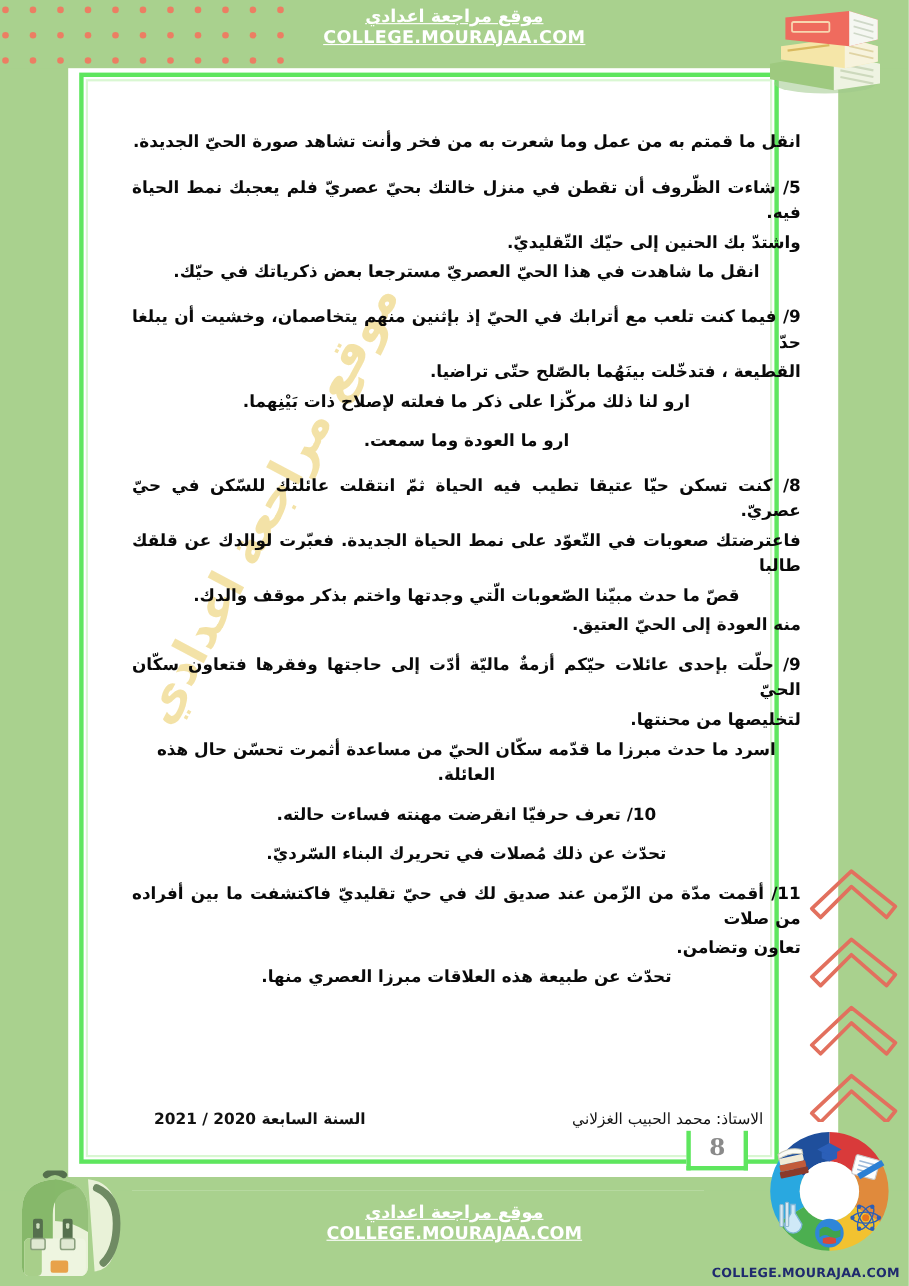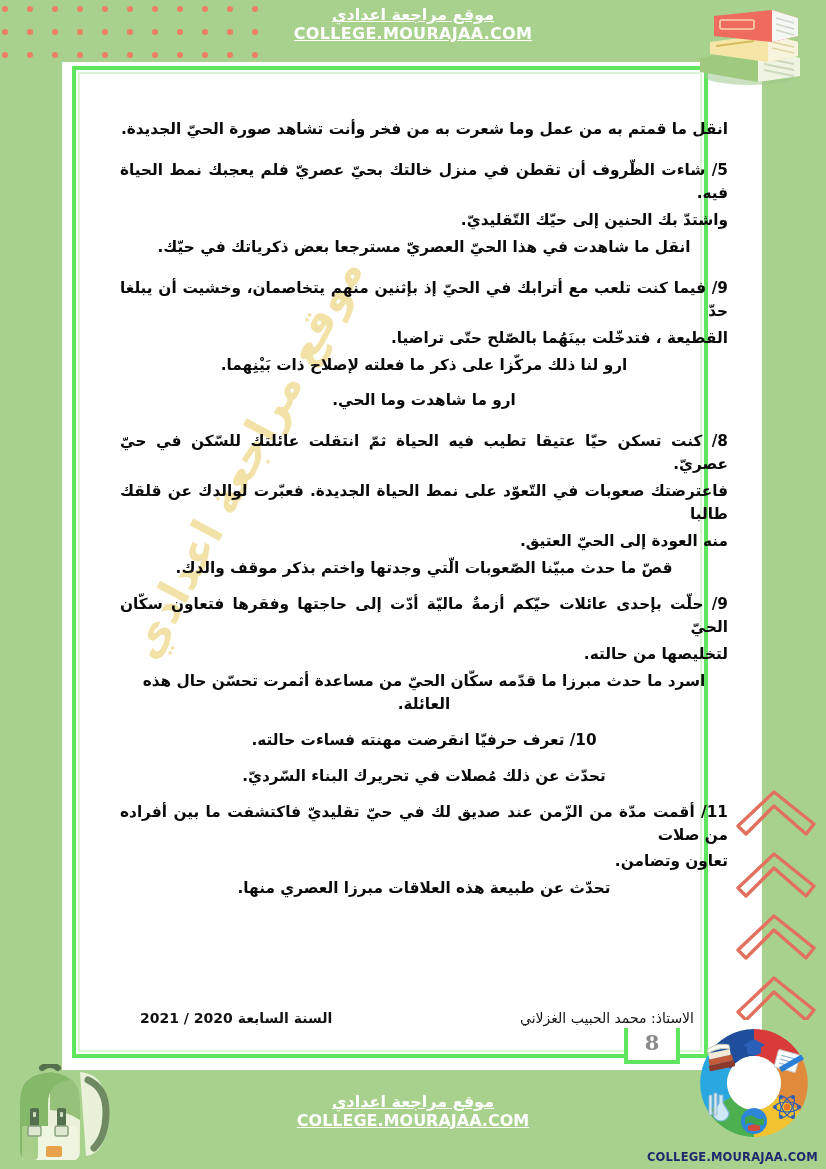--- a/index.html
+++ b/index.html
@@ -235,29 +235,29 @@
     <p class="line">انقل ما قمتم به من عمل وما شعرت به من فخر وأنت تشاهد صورة الحيّ الجديدة.</p>
     <div class="gap-md"></div>
     <p class="line">5/ شاءت الظّروف أن تقطن في منزل خالتك بحيّ عصريّ فلم يعجبك نمط الحياة فيه.</p>
     <p class="line last-ln">واشتدّ بك الحنين إلى حيّك التّقليديّ.</p>
     <p class="line center-ln">انقل ما شاهدت في هذا الحيّ العصريّ مسترجعا بعض ذكرياتك في حيّك.</p>
     <div class="gap-md"></div>
     <p class="line">9/ فيما كنت تلعب مع أترابك في الحيّ إذ بإثنين منهم يتخاصمان، وخشيت أن يبلغا حدّ</p>
     <p class="line last-ln">القطيعة ، فتدخّلت بينَهُما بالصّلح حتّى تراضيا.</p>
     <p class="line center-ln">ارو لنا ذلك مركّزا على ذكر ما فعلته لإصلاح ذات بَيْنِهما.</p>
     <div class="gap-sm"></div>
-    <p class="line center-ln">ارو ما شاهدت وما الحي.</p>
+    <p class="line center-ln">ارو ما العودة وما سمعت.</p>
     <div class="gap-md"></div>
     <p class="line">8/ كنت تسكن حيّا عتيقا تطيب فيه الحياة ثمّ انتقلت عائلتك للسّكن في حيّ عصريّ.</p>
     <p class="line">فاعترضتك صعوبات في التّعوّد على نمط الحياة الجديدة. فعبّرت لوالدك عن قلقك طالبا</p>
+    <p class="line center-ln">قصّ ما حدث مبيّنا الصّعوبات الّتي وجدتها واختم بذكر موقف والدك.</p>
     <p class="line last-ln">منه العودة إلى الحيّ العتيق.</p>
-    <p class="line center-ln">قصّ ما حدث مبيّنا الصّعوبات الّتي وجدتها واختم بذكر موقف والدك.</p>
     <div class="gap-sm"></div>
     <p class="line">9/ حلّت بإحدى عائلات حيّكم أزمةٌ ماليّة أدّت إلى حاجتها وفقرها فتعاون سكّان الحيّ</p>
-    <p class="line last-ln">لتخليصها من حالته.</p>
+    <p class="line last-ln">لتخليصها من محنتها.</p>
     <p class="line center-ln">اسرد ما حدث مبرزا ما قدّمه سكّان الحيّ من مساعدة أثمرت تحسّن حال هذه العائلة.</p>
     <div class="gap-sm"></div>
     <p class="line center-ln">10/ تعرف حرفيّا انقرضت مهنته فساءت حالته.</p>
     <div class="gap-sm"></div>
     <p class="line center-ln">تحدّث عن ذلك مُصلات في تحريرك البناء السّرديّ.</p>
     <div class="gap-sm"></div>
     <p class="line">11/ أقمت مدّة من الزّمن عند صديق لك في حيّ تقليديّ فاكتشفت ما بين أفراده من صلات</p>
     <p class="line last-ln">تعاون وتضامن.</p>
     <p class="line center-ln">تحدّث عن طبيعة هذه العلاقات مبرزا العصري منها.</p>
     <div class="gap-sm"></div>

